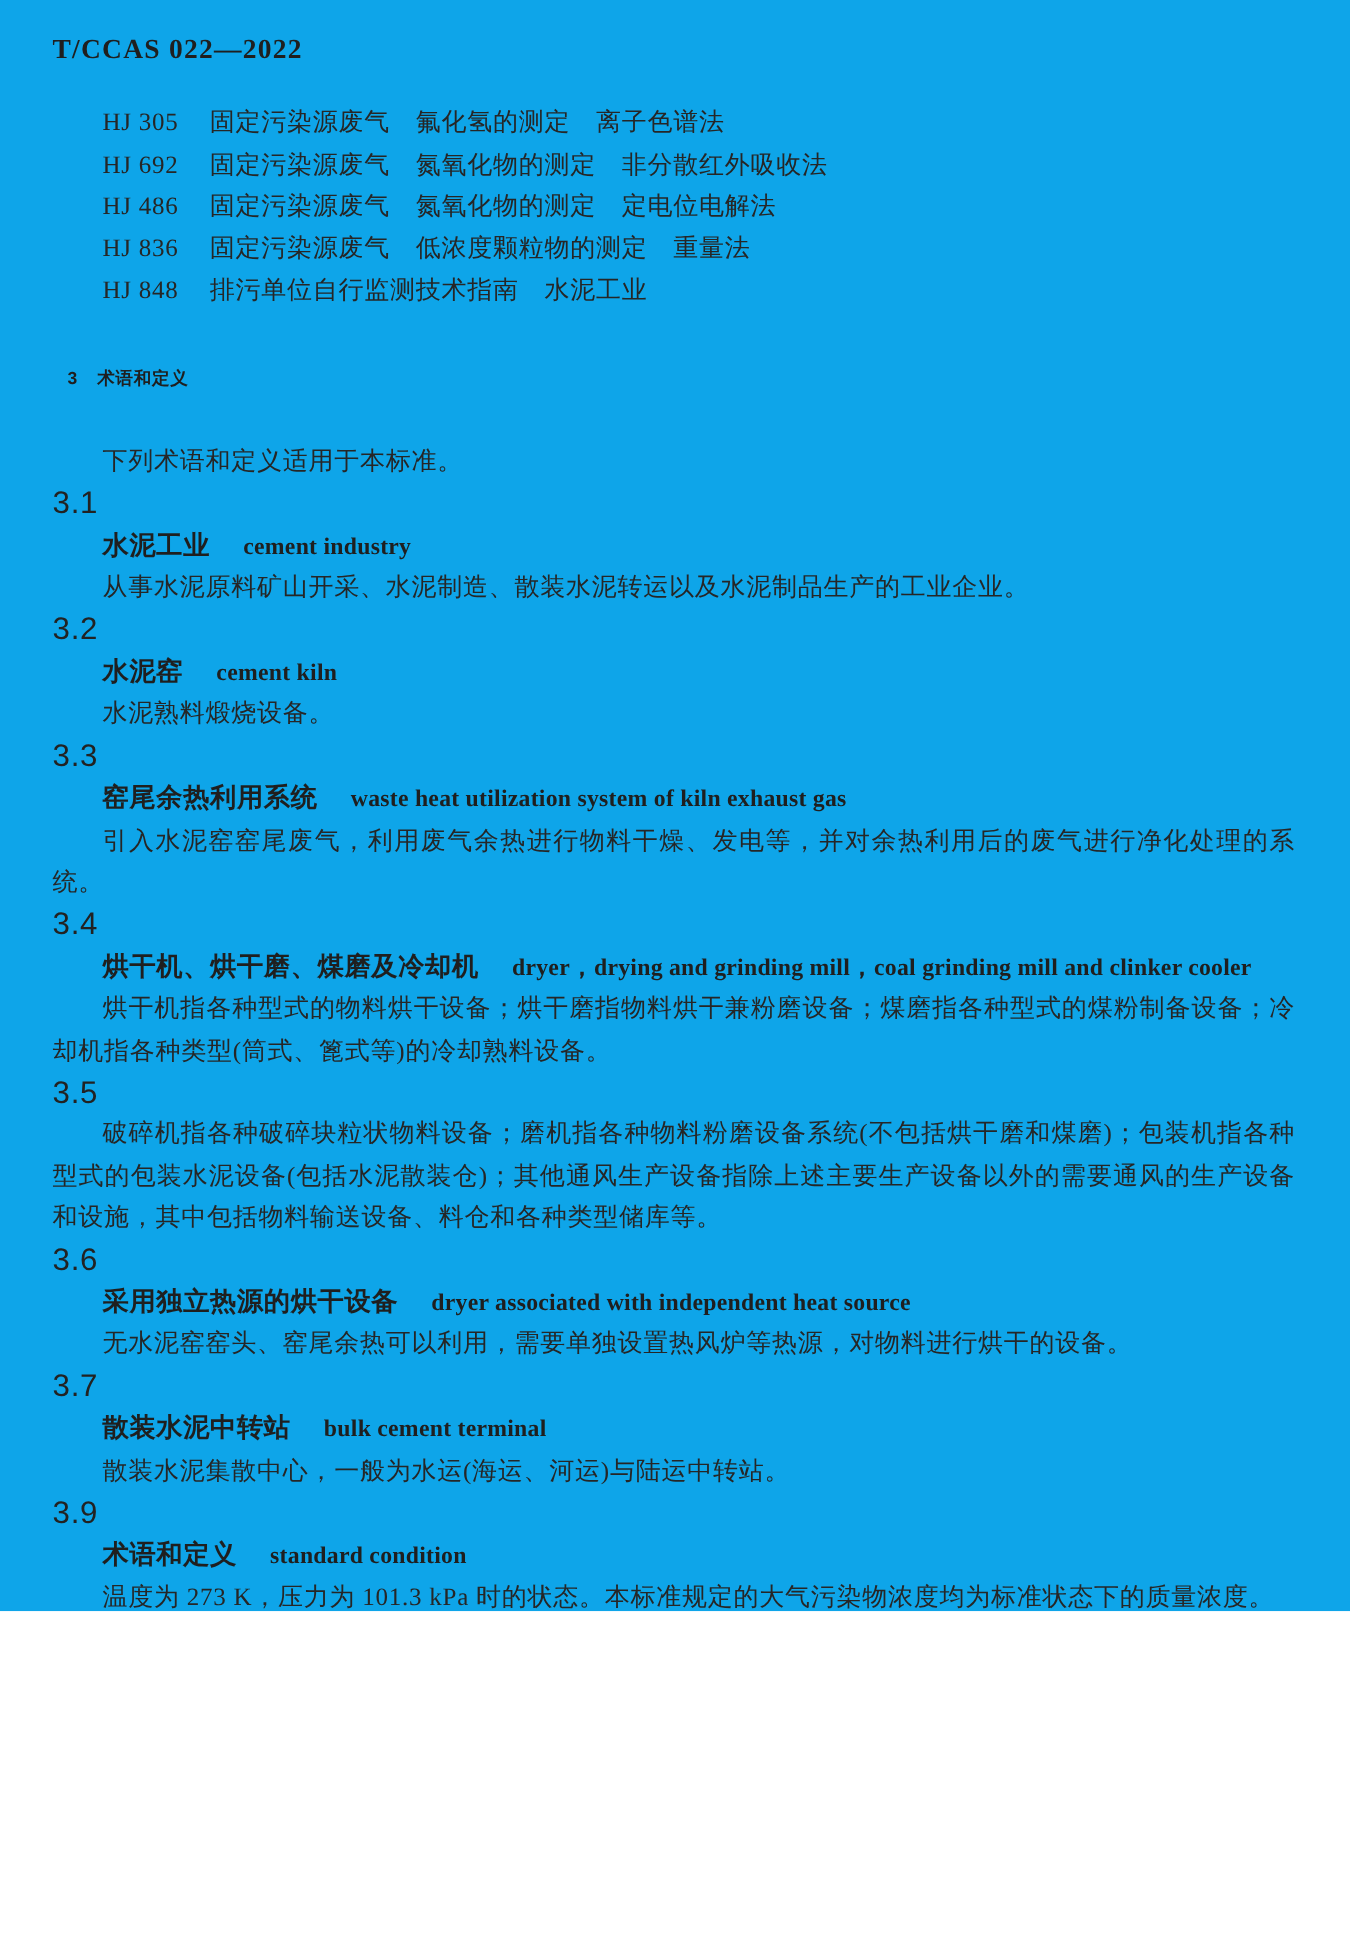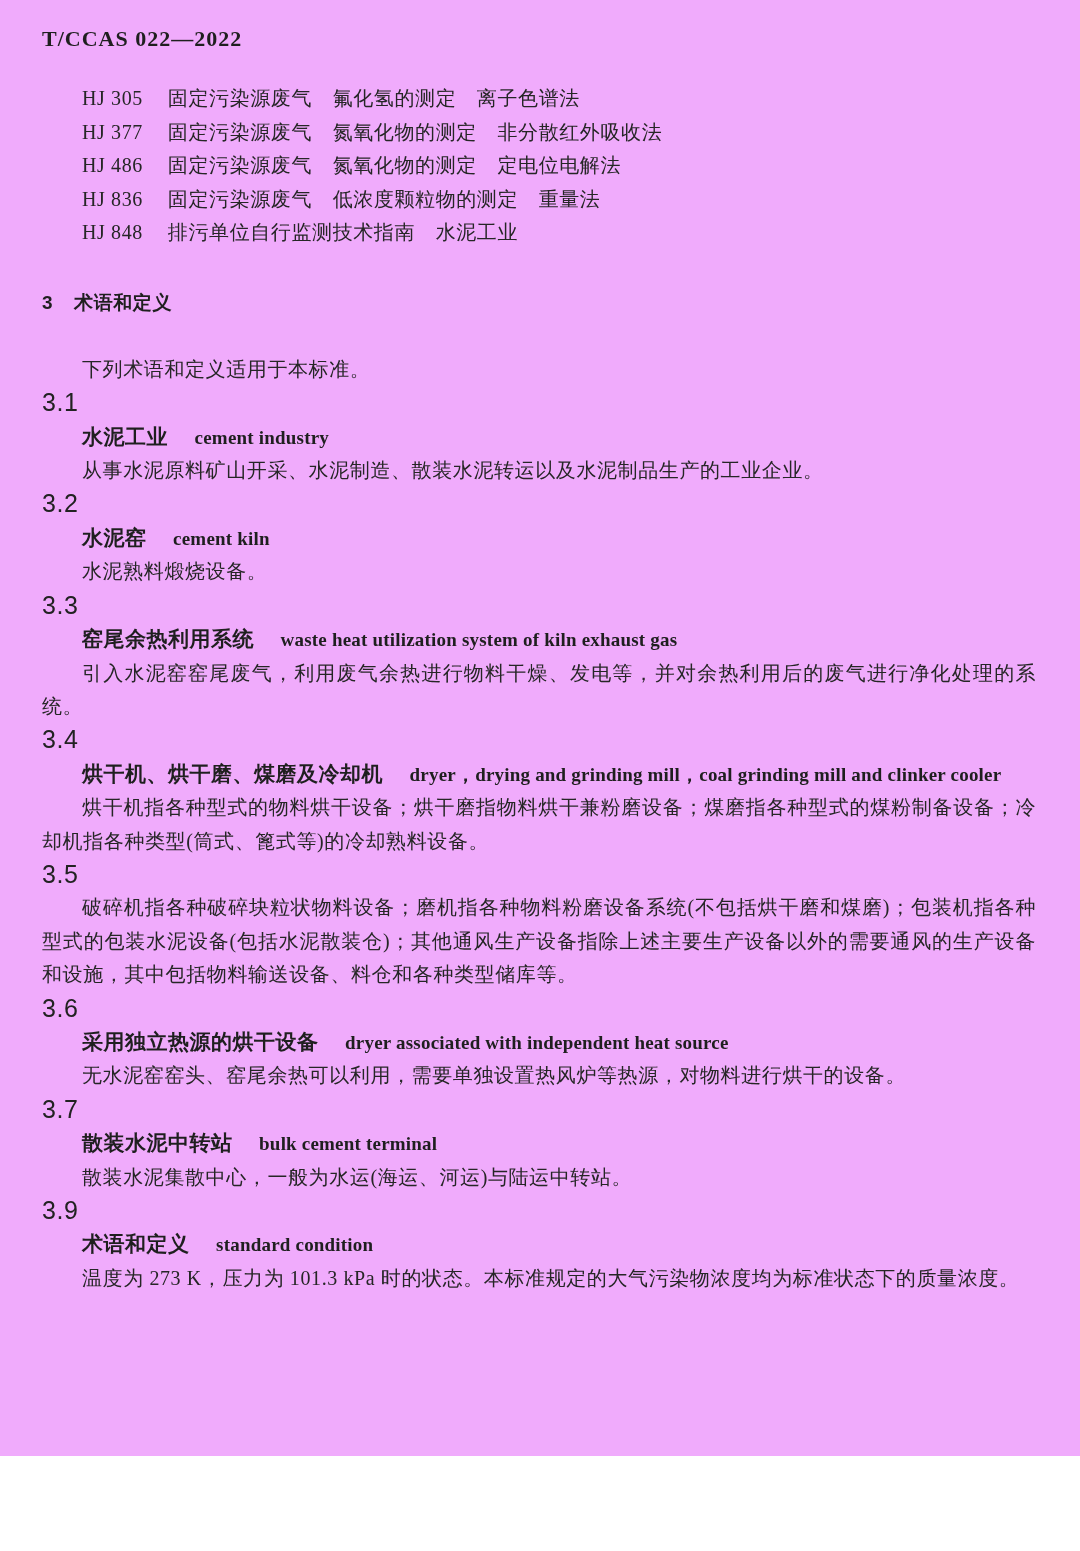--- a/index.html
+++ b/index.html
@@ -3,22 +3,22 @@
 <meta charset="utf-8">
 <style>
   html, body {
     margin: 0;
     padding: 0;
     background: #ffffff;
   }
   .page {
     position: relative;
     width: 1080px;
-    height: 1456px;
-    background: #f0abfc;
+    height: 1289px;
+    background: #0ea5e9;
     overflow: hidden;
     box-sizing: border-box;
     font-family: "Liberation Serif", serif;
     color: #262626;
     font-size: 20px;
     line-height: 33.4px;
     letter-spacing: 0.6px;
   }
   .content {
     box-sizing: border-box;
@@ -31,24 +31,24 @@
     letter-spacing: 1px;
     margin-bottom: 27px;
     color: #1f1f1f;
   }
   .ref-line {
     text-indent: 2em;
     white-space: nowrap;
   }
   .ref-title { margin-left: 1.25em; }
   .sec-heading {
-    margin: 37px 0 33px 0;
+    margin: 37px 0 33px 12px;
     font-family: "Liberation Sans", sans-serif;
     font-weight: bold;
-    font-size: 19px;
+    font-size: 14px;
     color: #1f1f1f;
   }
   .sec-heading .sec-title { margin-left: 1.1em; }
   .intro {
     margin: 0;
     text-indent: 2em;
   }
   .term-number {
     font-family: "Liberation Sans", sans-serif;
     font-size: 25px;
@@ -91,21 +91,21 @@
 </head>
 <body>
 
 <div class="page">
   <div class="content">
 
     <div class="doc-header">T/CCAS 022—2022</div>
 
     <div class="ref-list">
       <div class="ref-line"><span>HJ 305</span><span class="ref-title">固定污染源废气　氟化氢的测定　离子色谱法</span></div>
-      <div class="ref-line"><span>HJ 377</span><span class="ref-title">固定污染源废气　氮氧化物的测定　非分散红外吸收法</span></div>
+      <div class="ref-line"><span>HJ 692</span><span class="ref-title">固定污染源废气　氮氧化物的测定　非分散红外吸收法</span></div>
       <div class="ref-line"><span>HJ 486</span><span class="ref-title">固定污染源废气　氮氧化物的测定　定电位电解法</span></div>
       <div class="ref-line"><span>HJ 836</span><span class="ref-title">固定污染源废气　低浓度颗粒物的测定　重量法</span></div>
       <div class="ref-line"><span>HJ 848</span><span class="ref-title">排污单位自行监测技术指南　水泥工业</span></div>
     </div>
 
     <div class="sec-heading"><span>3</span><span class="sec-title">术语和定义</span></div>
 
     <p class="intro">下列术语和定义适用于本标准。</p>
 
     <div class="term-block">

